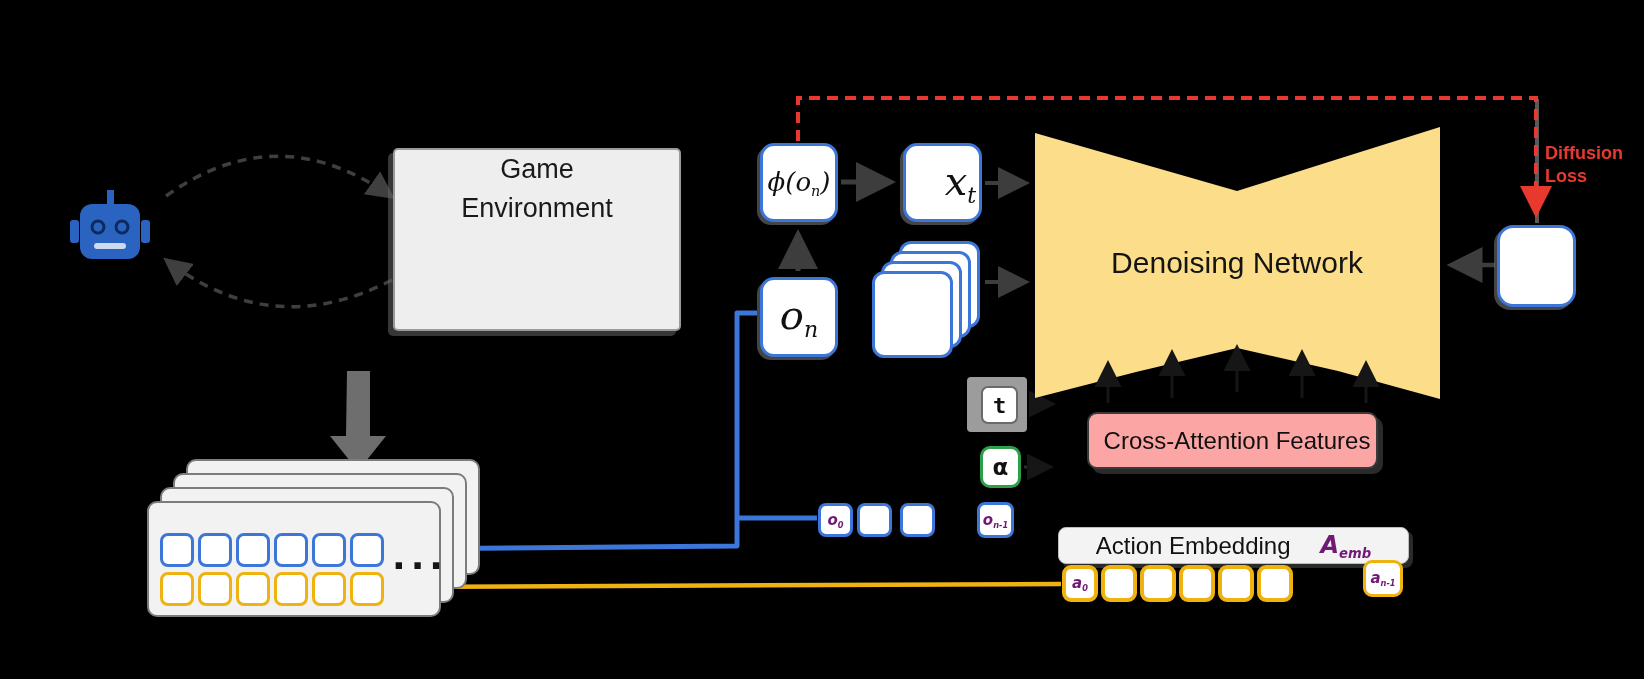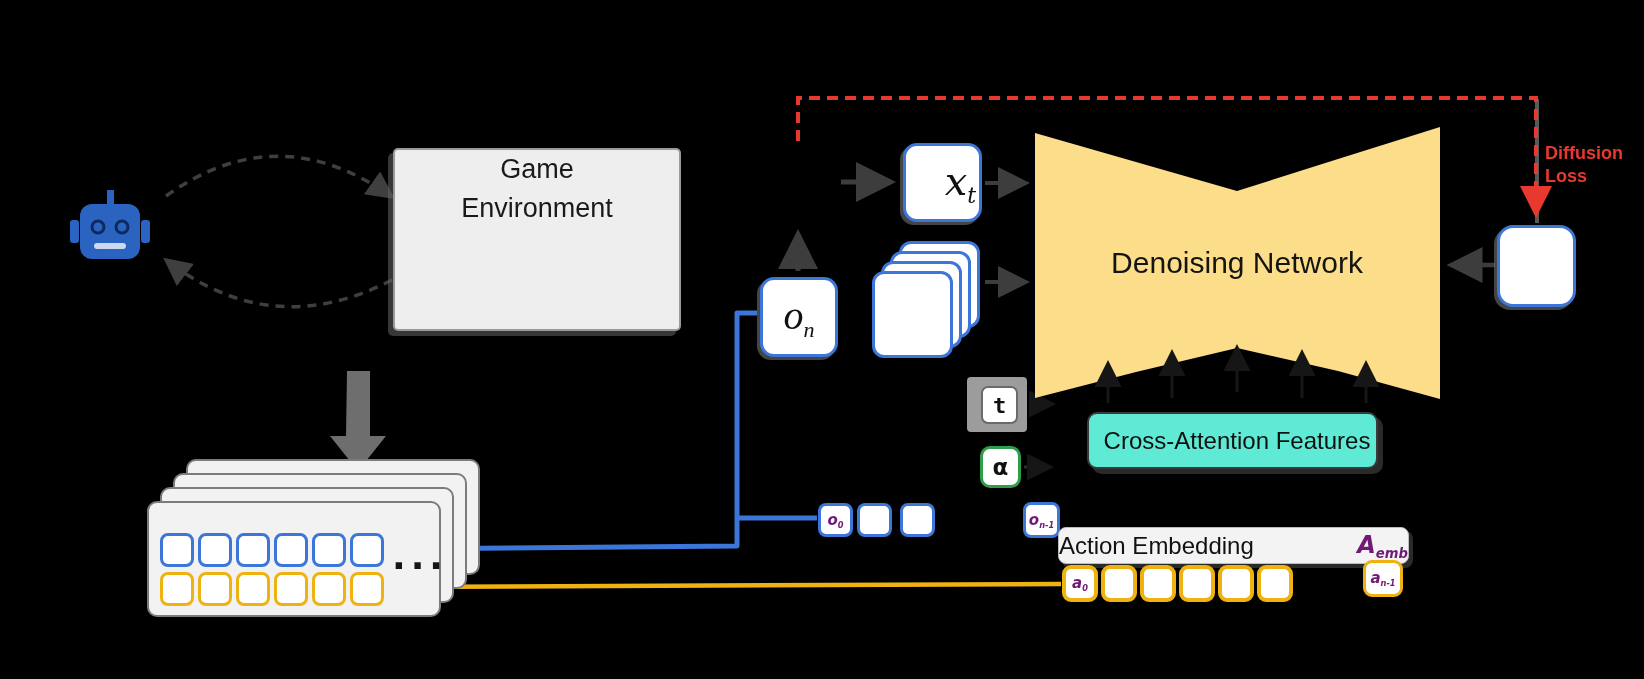--- a/index.html
+++ b/index.html
@@ -13,21 +13,21 @@
         box-shadow:-3px 3px 0 rgba(125,125,125,.55);}
   .frame{background:#fff;border:3px solid var(--c-blue);border-radius:12px;z-index:3;}
   .smallbox{background:#fff;border:3px solid var(--c-blue);border-radius:8px;z-index:3;
         display:flex;align-items:center;justify-content:center;}
   .ybox{background:#fff;border:4px solid var(--c-yellow);border-radius:9px;z-index:3;
         display:flex;align-items:center;justify-content:center;}
   .math{font-family:"DejaVu Serif",serif;font-style:italic;color:#111;}
   .tok{font-family:"DejaVu Sans",sans-serif;font-weight:bold;font-style:italic;color:#701a75;white-space:nowrap;}
   .sub{font-size:0.55em;vertical-align:-0.35em;}
   .card{background:#f2f2f2;border:2.5px solid #7c7c7c;border-radius:10px;z-index:2;}
-  .graybox{background:#5eead4;border:2px solid #3a3a3a;border-radius:10px;z-index:3;
+  .graybox{background:#fca5a5;border:2px solid #3a3a3a;border-radius:10px;z-index:3;
         display:flex;align-items:center;justify-content:center;color:#101010;
         box-shadow:5px 5px 0 #2a2a2a;padding-left:9px;}
   #game-env{left:393px;top:148px;width:288px;height:183px;background:#eeeeee;
         border:2px solid #9a9a9a;border-radius:5px;z-index:2;color:#1a1a1a;
         display:flex;align-items:flex-start;justify-content:center;text-align:center;
         box-shadow:-5px 5px 0 rgba(100,100,100,.55);}
   #game-env span{width:215px;font-size:27px;line-height:1.45;}
   #caption{left:148px;top:386px;width:195px;color:var(--c-dim);font-size:22px;
         font-weight:bold;line-height:1.4;z-index:2;}
   #card-dots{left:392px;top:536px;font-size:36px;font-weight:bold;color:#151515;
@@ -39,21 +39,21 @@
         border-radius:7px;z-index:4;display:flex;align-items:center;justify-content:center;
         font-family:"DejaVu Sans Mono",monospace;font-weight:bold;font-size:22px;color:#111;}
   #alpha-box{left:980px;top:446px;width:41px;height:42px;background:#fff;
         border:3.5px solid var(--c-green);border-radius:10px;z-index:4;
         display:flex;align-items:center;justify-content:center;
         font-family:"DejaVu Sans",sans-serif;font-weight:bold;font-size:23px;color:#111;}
   #loss-label{left:1545px;top:142px;color:var(--c-red);font-size:18px;font-weight:bold;
         line-height:1.3;z-index:3;}
   #action-emb{left:1058px;top:527px;width:351px;height:37px;background:#f3f3f3;
         border:1.5px solid #bdbdbd;border-radius:8px;z-index:3;color:#111;
-        display:flex;align-items:center;justify-content:space-between;gap:30px;
+        display:flex;align-items:center;justify-content:center;gap:30px;
         box-shadow:4px 4px 0 #2a2a2a;}
   #cross-attn{left:1087px;top:412px;width:291px;height:57px;font-size:24px;}
 </style>
 </head>
 <body>
 
 <div id="canvas">
 
   <svg id="wires" width="1644" height="679" viewBox="0 0 1644 679">
     <defs>
@@ -130,40 +130,43 @@
   <div class="abs smallbox" style="left:350px;top:533px;width:34px;height:34px;border-width:3.5px;"></div>
 
   <div class="abs smallbox" style="left:160px;top:572px;width:34px;height:34px;border:3.5px solid var(--c-yellow);"></div>
   <div class="abs smallbox" style="left:198px;top:572px;width:34px;height:34px;border:3.5px solid var(--c-yellow);"></div>
   <div class="abs smallbox" style="left:236px;top:572px;width:34px;height:34px;border:3.5px solid var(--c-yellow);"></div>
   <div class="abs smallbox" style="left:274px;top:572px;width:34px;height:34px;border:3.5px solid var(--c-yellow);"></div>
   <div class="abs smallbox" style="left:312px;top:572px;width:34px;height:34px;border:3.5px solid var(--c-yellow);"></div>
   <div class="abs smallbox" style="left:350px;top:572px;width:34px;height:34px;border:3.5px solid var(--c-yellow);"></div>
   <div class="abs" id="card-dots">...</div>
 
+  <div class="abs bbox" style="left:760px;top:143px;width:78px;height:79px;">
+    <span class="math" style="font-size:26px;"><span>ϕ(o</span><span class="sub">n</span><span>)</span></span>
+  </div>
   <div class="abs bbox" style="left:903px;top:143px;width:79px;height:79px;padding-left:36px;">
     <span class="math" style="font-size:40px;"><span>x</span><span class="sub">t</span></span>
   </div>
   <div class="abs bbox" style="left:760px;top:277px;width:78px;height:80px;">
-    <span class="math" style="font-size:40px;font-family:Liberation Serif, serif;"><span>o</span><span class="sub">n</span></span>
+    <span class="math" style="font-size:40px;"><span>o</span><span class="sub">n</span></span>
   </div>
 
   <div class="abs frame" style="left:899px;top:241px;width:81px;height:87px;"></div>
   <div class="abs frame" style="left:890px;top:251px;width:81px;height:87px;"></div>
   <div class="abs frame" style="left:881px;top:261px;width:81px;height:87px;"></div>
   <div class="abs frame" style="left:872px;top:271px;width:81px;height:87px;"></div>
 
   <div class="abs" id="t-halo"></div>
   <div class="abs" id="t-box">
       <span>t</span>
     </div>
   <div class="abs" id="alpha-box">
       <span>α</span>
     </div>
-  <div class="abs smallbox" style="left:977px;top:502px;width:37px;height:36px;margin-left:46px;">
+  <div class="abs smallbox" style="left:977px;top:502px;width:37px;height:36px;">
     <span class="tok" style="font-size:15px;"><span>o</span><span class="sub">n-1</span></span>
   </div>
 
   <div class="abs smallbox" style="left:818px;top:503px;width:35px;height:34px;">
     <span class="tok" style="font-size:15px;"><span>o</span><span class="sub">0</span></span>
   </div>
   <div class="abs smallbox" style="left:857px;top:503px;width:35px;height:34px;"></div>
   <div class="abs smallbox" style="left:900px;top:503px;width:35px;height:34px;"></div>
 
   <div class="abs" id="net-label">Denoising Network</div>

